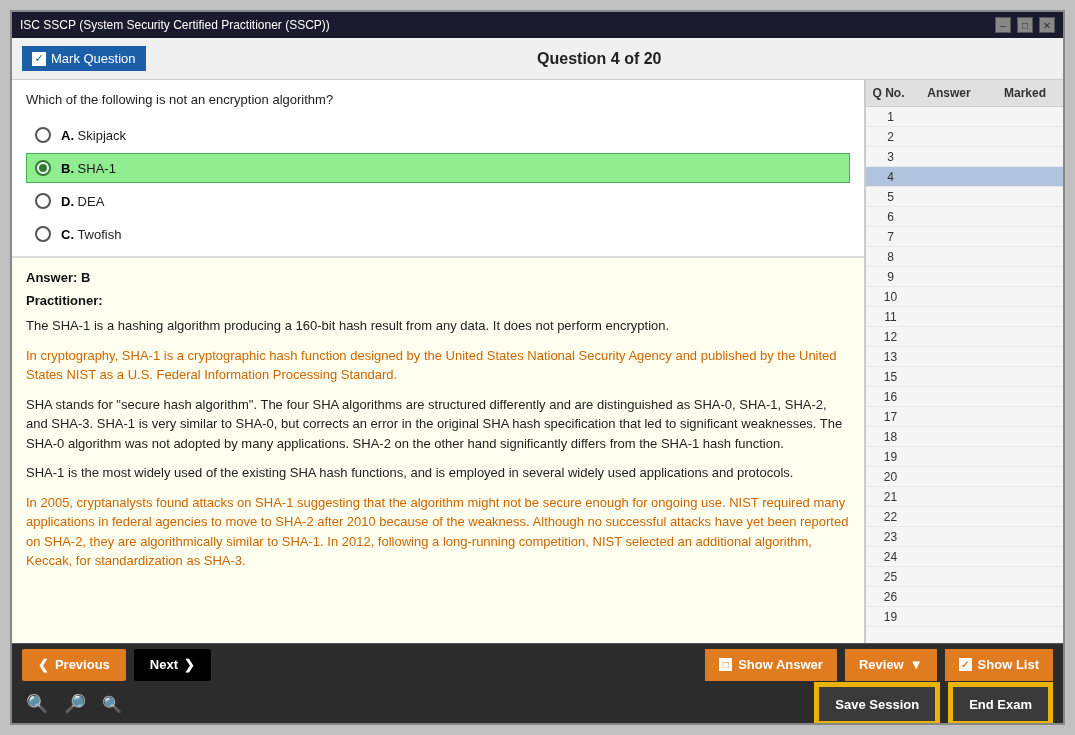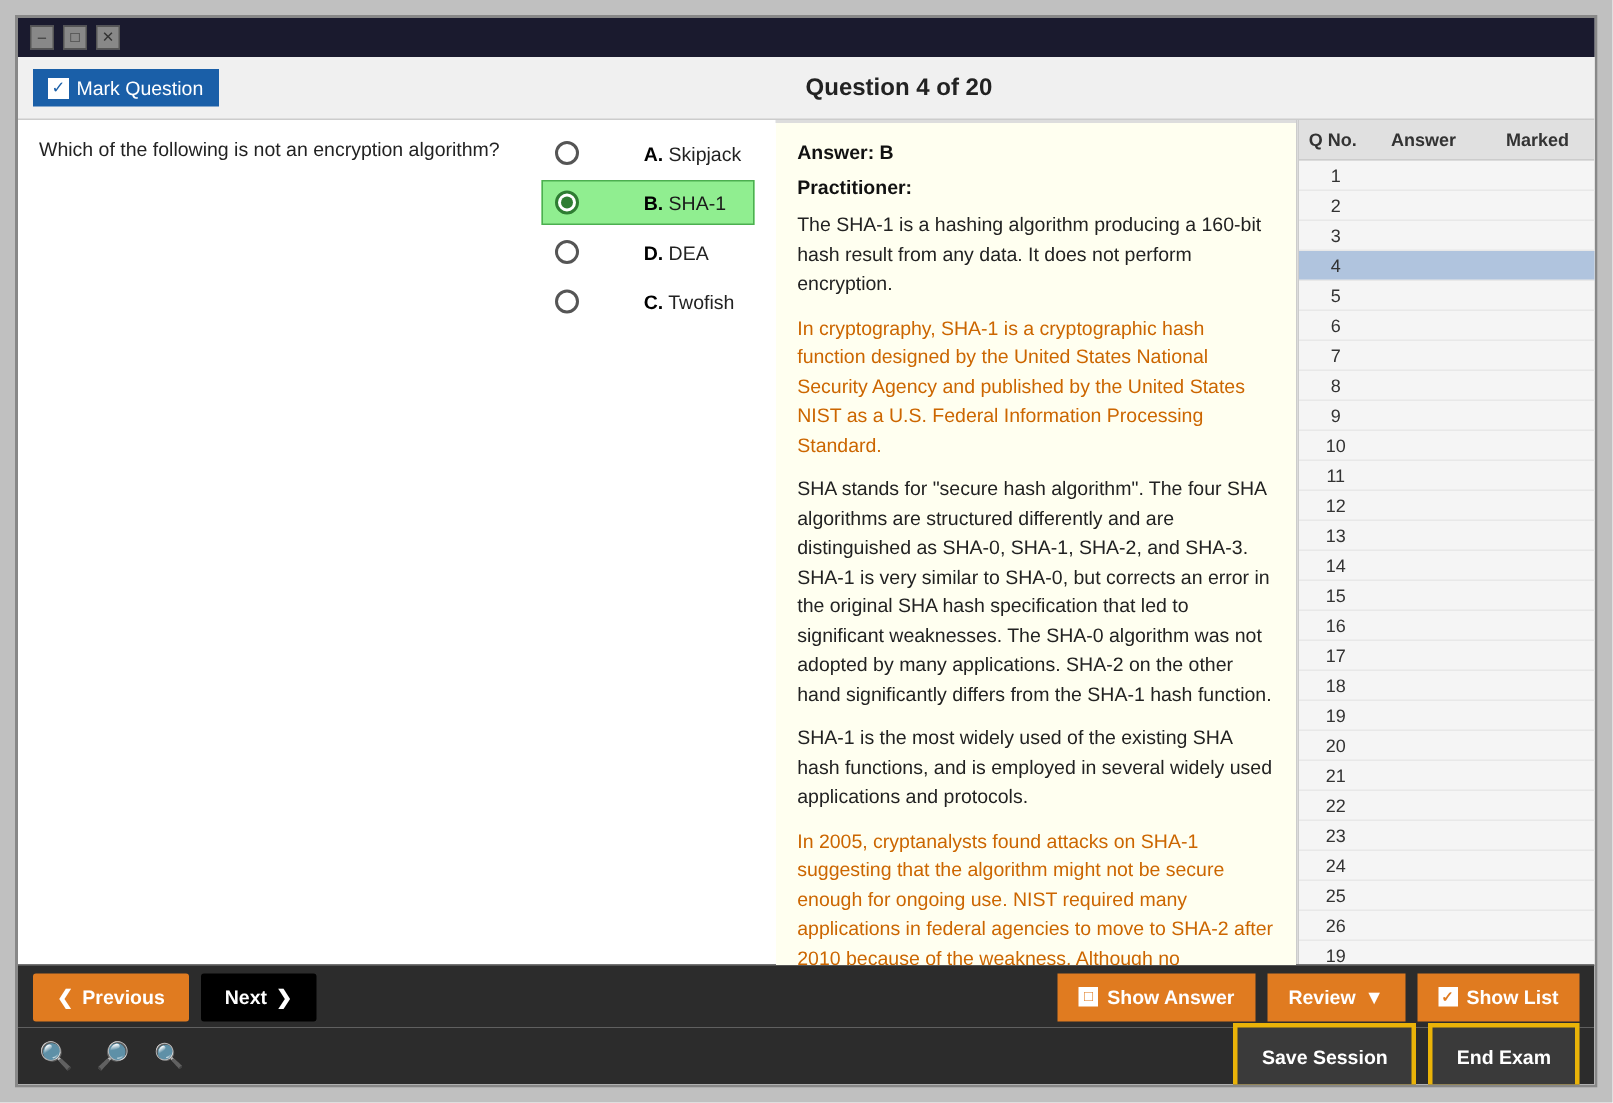--- a/index.html
+++ b/index.html
@@ -93,42 +93,41 @@
       color: #222;
     }
     .main-area {
       display: flex;
       flex: 1;
       overflow: hidden;
     }
     .question-panel {
       flex: 1;
       display: flex;
-      flex-direction: row;
+      flex-direction: column;
       overflow: hidden;
       border-right: 1px solid #ccc;
     }
     .question-text-area {
       padding: 12px 14px 6px 14px;
       font-size: 13px;
       color: #222;
       flex-shrink: 0;
     }
     .options-area {
       padding: 4px 14px;
       flex-shrink: 0;
     }
     .option-row {
       display: flex;
       align-items: center;
       padding: 6px 8px;
       margin: 3px 0;
       cursor: pointer;
       border: 1px solid transparent;
-      gap: 33px;
     }
     .option-row.selected {
       background: #90ee90;
       border: 1px solid #4caf50;
     }
     .option-radio {
       width: 16px;
       height: 16px;
       border-radius: 50%;
       border: 2px solid #555;
@@ -308,31 +307,32 @@
       cursor: pointer;
       padding: 2px 4px;
     }
     .dark-btn {
       height: 44px;
       padding: 0 16px;
       font-size: 13px;
       font-weight: bold;
       background: #3a3a3a;
       color: white;
-      border: 3px solid #eab308;
+      border: 5px solid #eab308;
       cursor: pointer;
       text-align: right;
     }
   </style>
 </head>
 <body>
 
 <div class="window">
 
   <div class="title-bar">
+    <span>ISC SSCP (System Security Certified Practitioner (SSCP))</span>
     <div class="title-bar-controls">
       <div class="title-btn">–</div>
       <div class="title-btn">□</div>
       <div class="title-btn">✕</div>
     </div>
   </div>
 
   <div class="window-content">
 
     <div class="toolbar">
@@ -447,25 +447,20 @@
       <span class="q-num">12</span>
       <span class="q-answer"></span>
       <span class="q-marked"></span>
     </div>
             <div class="sidebar-row">
       <span class="q-num">13</span>
       <span class="q-answer"></span>
       <span class="q-marked"></span>
     </div>
             <div class="sidebar-row">
-      <span class="q-num">14</span>
-      <span class="q-answer"></span>
-      <span class="q-marked"></span>
-    </div>
-            <div class="sidebar-row">
       <span class="q-num">15</span>
       <span class="q-answer"></span>
       <span class="q-marked"></span>
     </div>
             <div class="sidebar-row">
       <span class="q-num">16</span>
       <span class="q-answer"></span>
       <span class="q-marked"></span>
     </div>
             <div class="sidebar-row">

